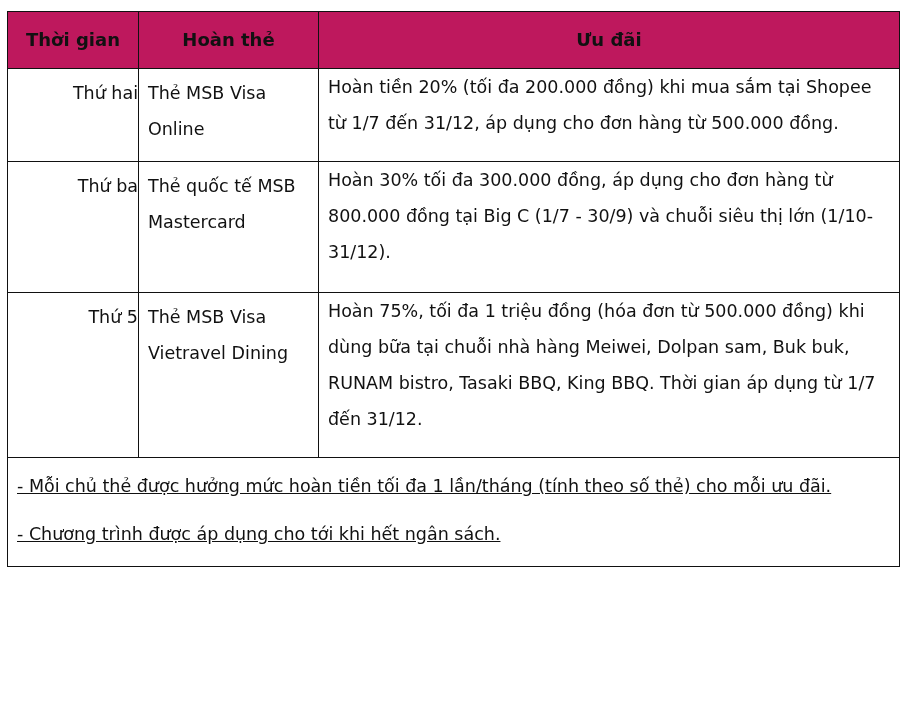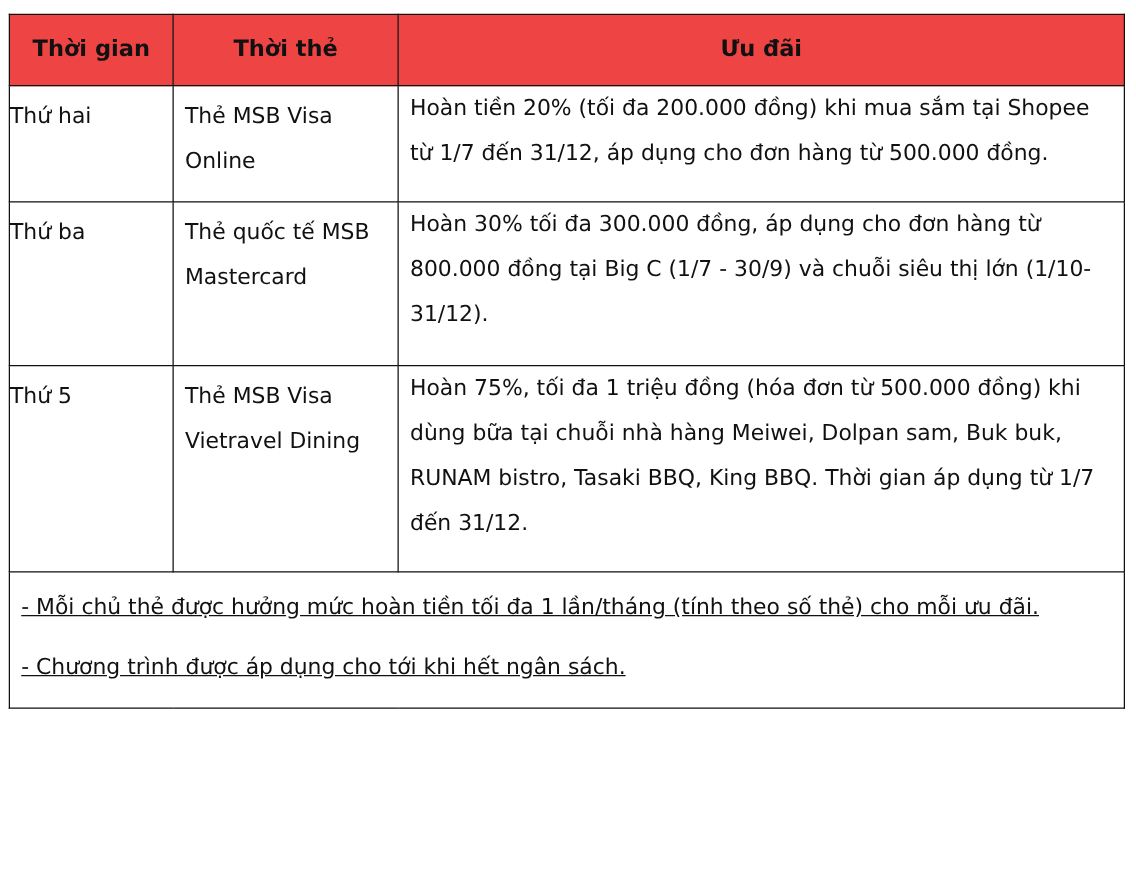--- a/index.html
+++ b/index.html
@@ -2,25 +2,25 @@
 <html><head>
   <meta charset="utf-8">
   <style>
     html, body { margin: 0; padding: 0; background: #ffffff; }
     body { width: 909px; height: 701px; position: relative; overflow: hidden;
            font-family: "DejaVu Sans", sans-serif; color: #111; }
     .tbl { position: absolute; left: 7px; top: 11px; width: 893px;
            border-collapse: collapse; table-layout: fixed; }
     .tbl td, .tbl th { border: 1.3px solid #111; vertical-align: top;
            font-size: 17.5px; line-height: 36px; padding: 0; }
-    .tbl th { background: #ef4444; font-weight: bold; height: 56px;
+    .tbl th { background: #be185d; font-weight: bold; height: 56px;
            vertical-align: middle; text-align: center; font-size: 18px; }
     .c1 { width: 131px; }
     .c2 { width: 180px; }
-    .tbl td.time { text-align: left; padding-top: 6px; }
+    .tbl td.time { text-align: right; padding-top: 6px; }
     .tbl td.card { padding: 6px 8px 0 9px; margin-top: 40px; }
     .tbl td.offer { padding: 0 10px 0 9px; }
     tr.r1 td { height: 86px; }
     tr.r2 td { height: 124px; }
     tr.r3 td { height: 123px; }
     tr.r4 td { height: 158px; }
     .tbl td.notes { padding: 4px 8px 8px 9px; height: 89px; line-height: 48px; font-size: 17.5px; text-decoration: underline; }
     .note { display: block; }
   </style>
 </head>
@@ -28,21 +28,21 @@
 
 <table class="tbl">
   <colgroup>
     <col class="c1">
     <col class="c2">
     <col>
   </colgroup>
   <thead>
     <tr>
       <th>Thời gian</th>
-      <th>Thời thẻ</th>
+      <th>Hoàn thẻ</th>
       <th>Ưu đãi</th>
     </tr>
   </thead>
   <tbody>
     <tr class="r1">
       <td class="time">Thứ hai</td>
       <td class="card">Thẻ MSB Visa Online</td>
       <td class="offer">Hoàn tiền 20% (tối đa 200.000 đồng) khi mua sắm tại Shopee từ 1/7 đến 31/12, áp dụng cho đơn hàng từ 500.000 đồng.</td>
     </tr>
     <tr class="r2">

